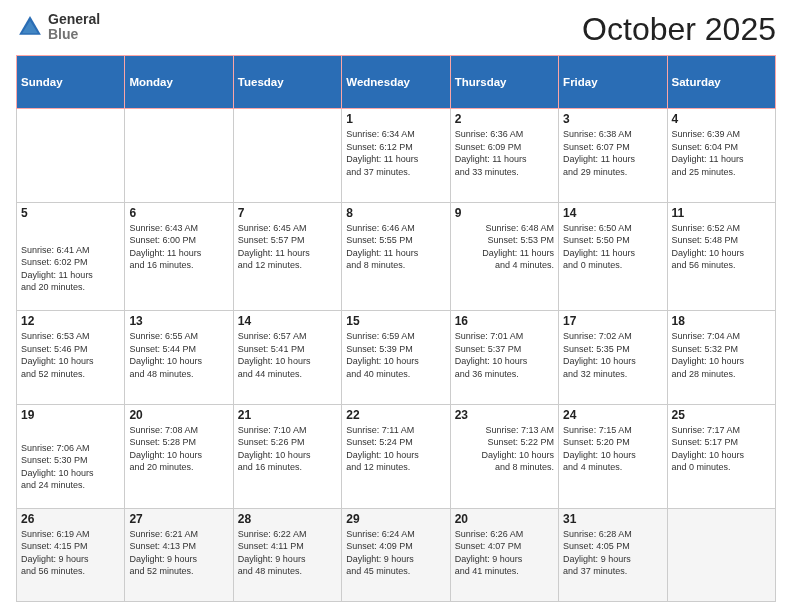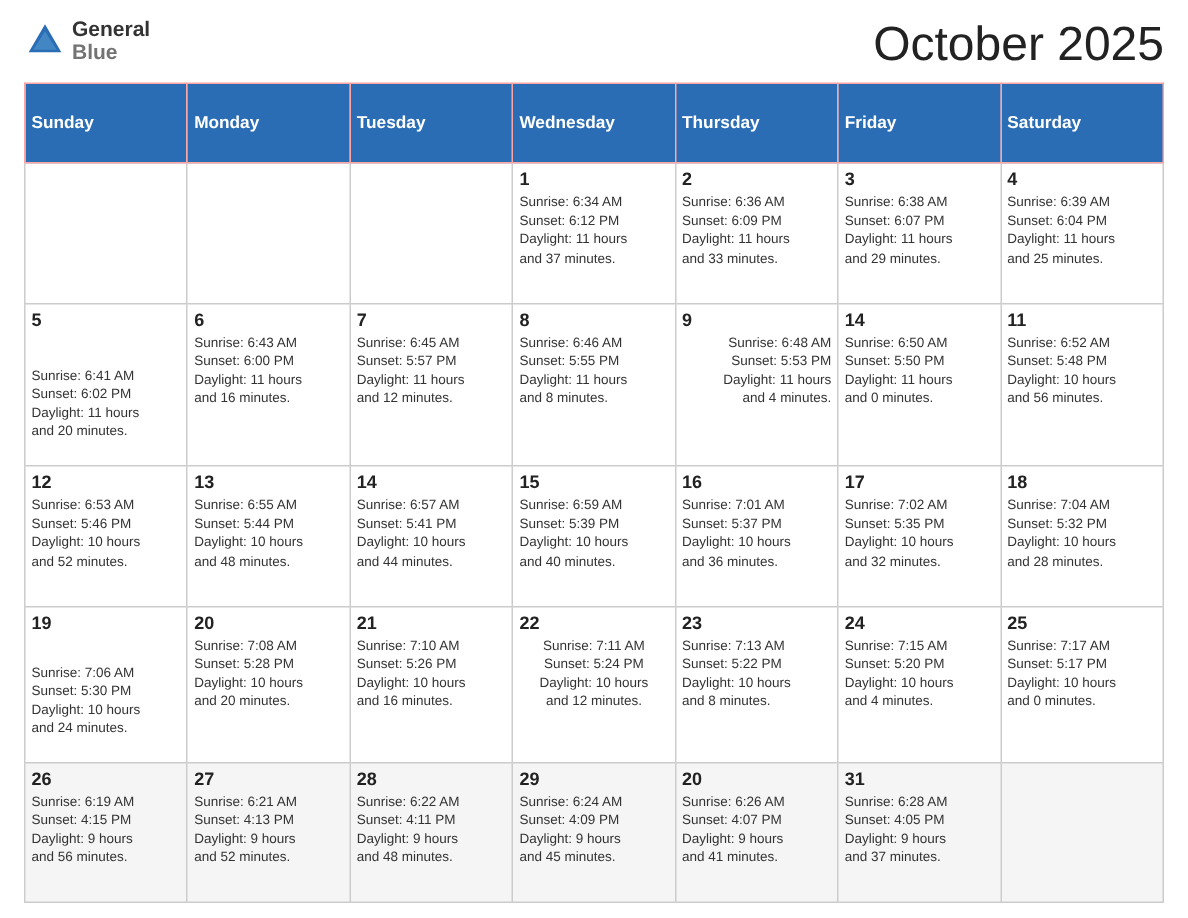--- a/index.html
+++ b/index.html
@@ -290,28 +290,28 @@
           </td>
           <td>
             <span class="day-number">21</span>
             <div class="day-info" style="white-space: pre-line;">Sunrise: 7:10 AM
 Sunset: 5:26 PM
 Daylight: 10 hours
 and 16 minutes.</div>
           </td>
           <td>
             <span class="day-number">22</span>
-            <div class="day-info" style="white-space: pre-line; text-align: center;">Sunrise: 7:11 AM
+            <div class="day-info" style="white-space: pre-line;">Sunrise: 7:11 AM
 Sunset: 5:24 PM
 Daylight: 10 hours
 and 12 minutes.</div>
           </td>
           <td>
             <span class="day-number">23</span>
-            <div class="day-info" style="white-space: pre-line;">Sunrise: 7:13 AM
+            <div class="day-info" style="white-space: pre-line; text-align: right;">Sunrise: 7:13 AM
 Sunset: 5:22 PM
 Daylight: 10 hours
 and 8 minutes.</div>
           </td>
           <td>
             <span class="day-number">24</span>
             <div class="day-info" style="white-space: pre-line;">Sunrise: 7:15 AM
 Sunset: 5:20 PM
 Daylight: 10 hours
 and 4 minutes.</div>

